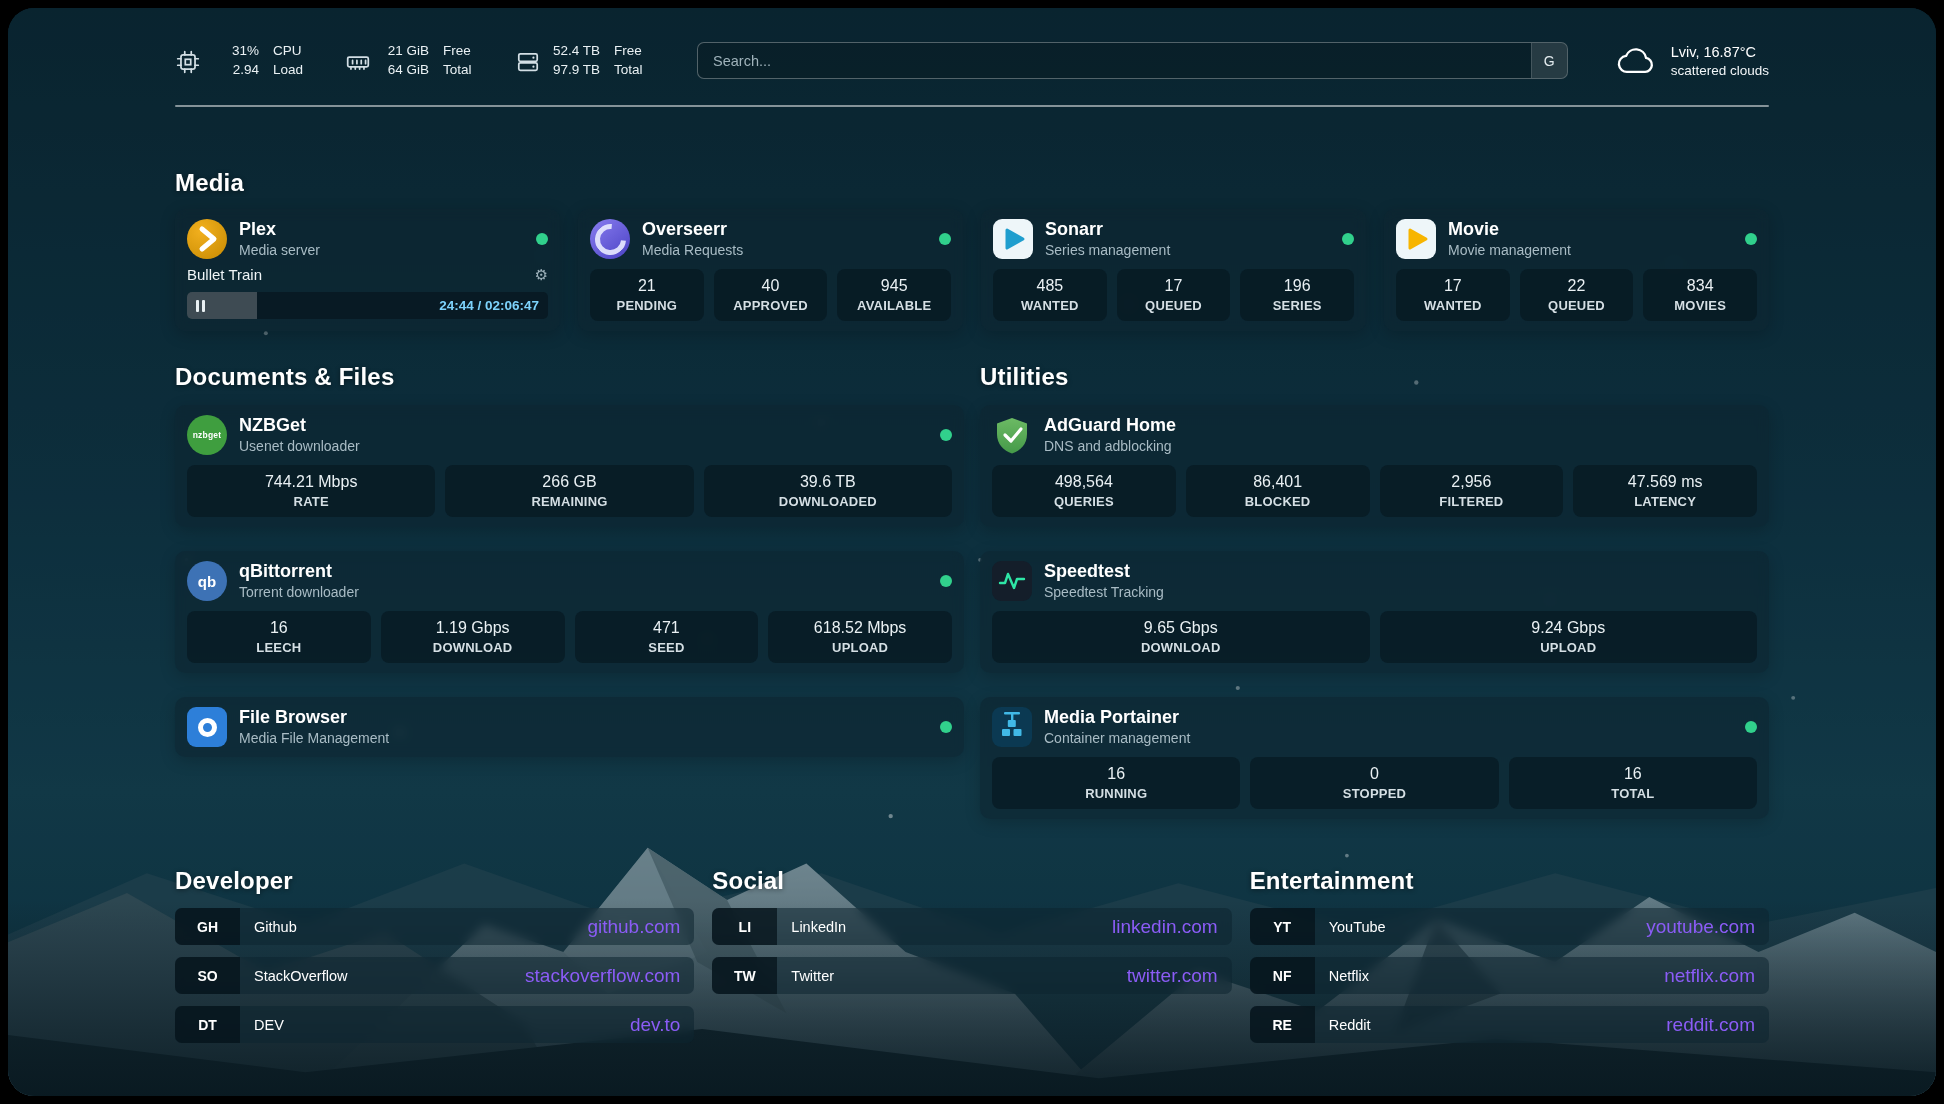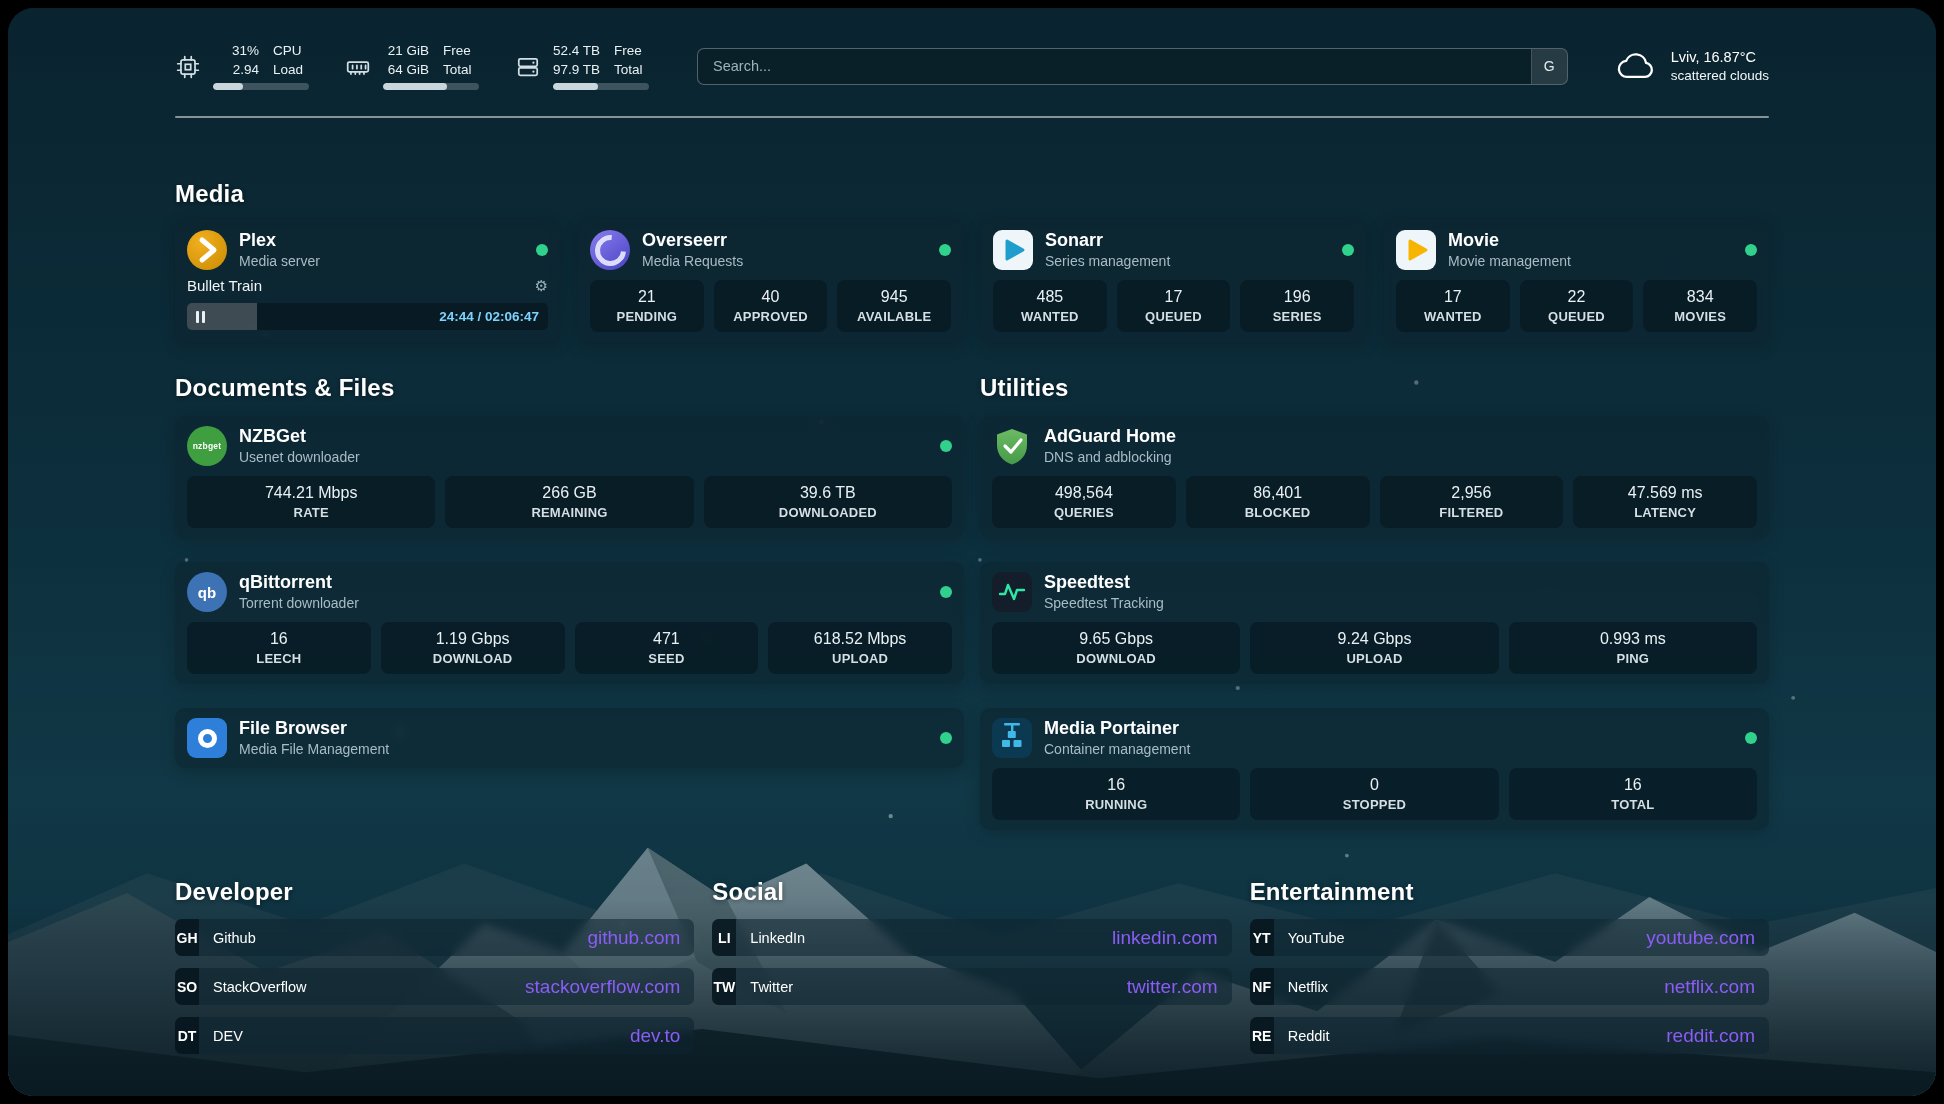--- a/index.html
+++ b/index.html
@@ -9,21 +9,21 @@
   .bg{position:absolute;inset:0}
   .bg svg{width:100%;height:100%;display:block}
   .content{position:absolute;left:167px;right:167px;top:0}
 
   
   .topbar{display:flex;align-items:center;padding-top:34px;gap:26px}
   .widgets{display:flex;gap:36px;align-items:center}
   .widget{display:flex;gap:12px;align-items:center}
   .w-icon{width:26px;height:26px;color:#d3dfe5;flex:none;margin-top:2px}
   .w-icon svg{width:100%;height:100%}
-  .w-body{display:flex;flex-direction:column;gap:5px;min-width:96px}
+  .w-body{display:flex;flex-direction:row;gap:5px;min-width:96px}
   .w-text{display:flex;gap:14px;font-size:13.5px;color:#eaf1f4;line-height:1.3}
   .w-col{display:flex;flex-direction:column;gap:1px}
   .w-col.vals{align-items:flex-end;min-width:46px}
   .w-bar{height:7px;border-radius:4px;background:rgba(125,140,148,.45);overflow:hidden}
   .w-bar i{display:block;height:100%;background:#c9d6dc;border-radius:4px}
 
   .searchwrap{flex:1;display:flex;height:37px;border:1px solid rgba(255,255,255,.30);border-radius:7px;background:rgba(8,26,34,.45);overflow:hidden;align-items:stretch;margin:0 22px}
   .search-input{flex:1;background:transparent;border:none;outline:none;color:#e8eff2;font-size:14.5px;padding:0 15px;font-family:"Liberation Sans",sans-serif}
   .search-input::placeholder{color:#9fb2ba}
   .search-btn{width:36px;background:rgba(255,255,255,.12);border:none;border-left:1px solid rgba(255,255,255,.14);color:#e4ecef;font-size:14px;cursor:pointer;font-family:"Liberation Sans",sans-serif}
@@ -66,21 +66,21 @@
   
   .two-col{display:grid;grid-template-columns:1fr 1fr;gap:16px;margin-top:32px;align-items:start}
   .col .section-title{margin:0 0 14px}
   .col .card{margin-bottom:24px}
   .col .card:last-child{margin-bottom:0}
 
   
   .bookmarks{display:grid;grid-template-columns:1fr 1fr 1fr;gap:18px;margin-top:48px}
   .bm-col .section-title{margin-bottom:13px}
   .bm-row{display:flex;align-items:center;background:rgba(13,37,48,.55);border-radius:7px;height:37px;margin-bottom:12px;overflow:hidden;cursor:pointer;backdrop-filter:blur(5px)}
-  .bm-abbr{width:24px;align-self:stretch;background:rgba(5,18,25,.72);display:flex;align-items:center;justify-content:center;font-weight:700;font-size:14px;flex:none}
+  .bm-abbr{width:65px;align-self:stretch;background:rgba(5,18,25,.72);display:flex;align-items:center;justify-content:center;font-weight:700;font-size:14px;flex:none}
   .bm-name{margin-left:14px;font-size:14.5px}
   .bm-url{margin-left:auto;margin-right:14px;font-size:19px;color:#8b5cf6}
 
   
   .icon-circle{width:40px;height:40px;border-radius:50%;display:flex;align-items:center;justify-content:center}
   .icon-square{width:40px;height:40px;border-radius:9px;display:flex;align-items:center;justify-content:center}
   .plex-ic{background:radial-gradient(circle at 35% 30%,#f2b01e,#c78a02)}
   .overseerr-ic{background:linear-gradient(140deg,#897ef0,#4b42c4);position:relative;overflow:hidden}
   .overseerr-ic::after{content:"";width:21px;height:21px;border-radius:50%;border:5px solid rgba(233,236,255,.9);border-right-color:transparent;transform:rotate(-40deg)}
   .sonarr-ic,.radarr-ic{background:#eef6f9}
@@ -496,24 +496,20 @@
           </div>
           <div class="stats-row">
             <span class="stat">
               <div class="stat-value">9.65 Gbps</div>
                 <div class="stat-label">DOWNLOAD</div>
               </span>
             <span class="stat">
               <div class="stat-value">9.24 Gbps</div>
                 <div class="stat-label">UPLOAD</div>
               </span>
-            <span class="stat">
-              <div class="stat-value">0.993 ms</div>
-                <div class="stat-label">PING</div>
-              </span>
           </div>
         </div>
 
         <div class="card">
           <div class="card-header">
             <span class="svc-icon icon-square port-ic">
               <svg viewBox="0 0 40 40" width="40" height="40" fill="#41b9e6">
                 <rect x="12" y="5" width="16" height="2.6" rx="1"></rect>
                   <rect x="19" y="7" width="2.4" height="6"></rect>
                 <rect x="15.8" y="13" width="8" height="7" rx="1"></rect>

